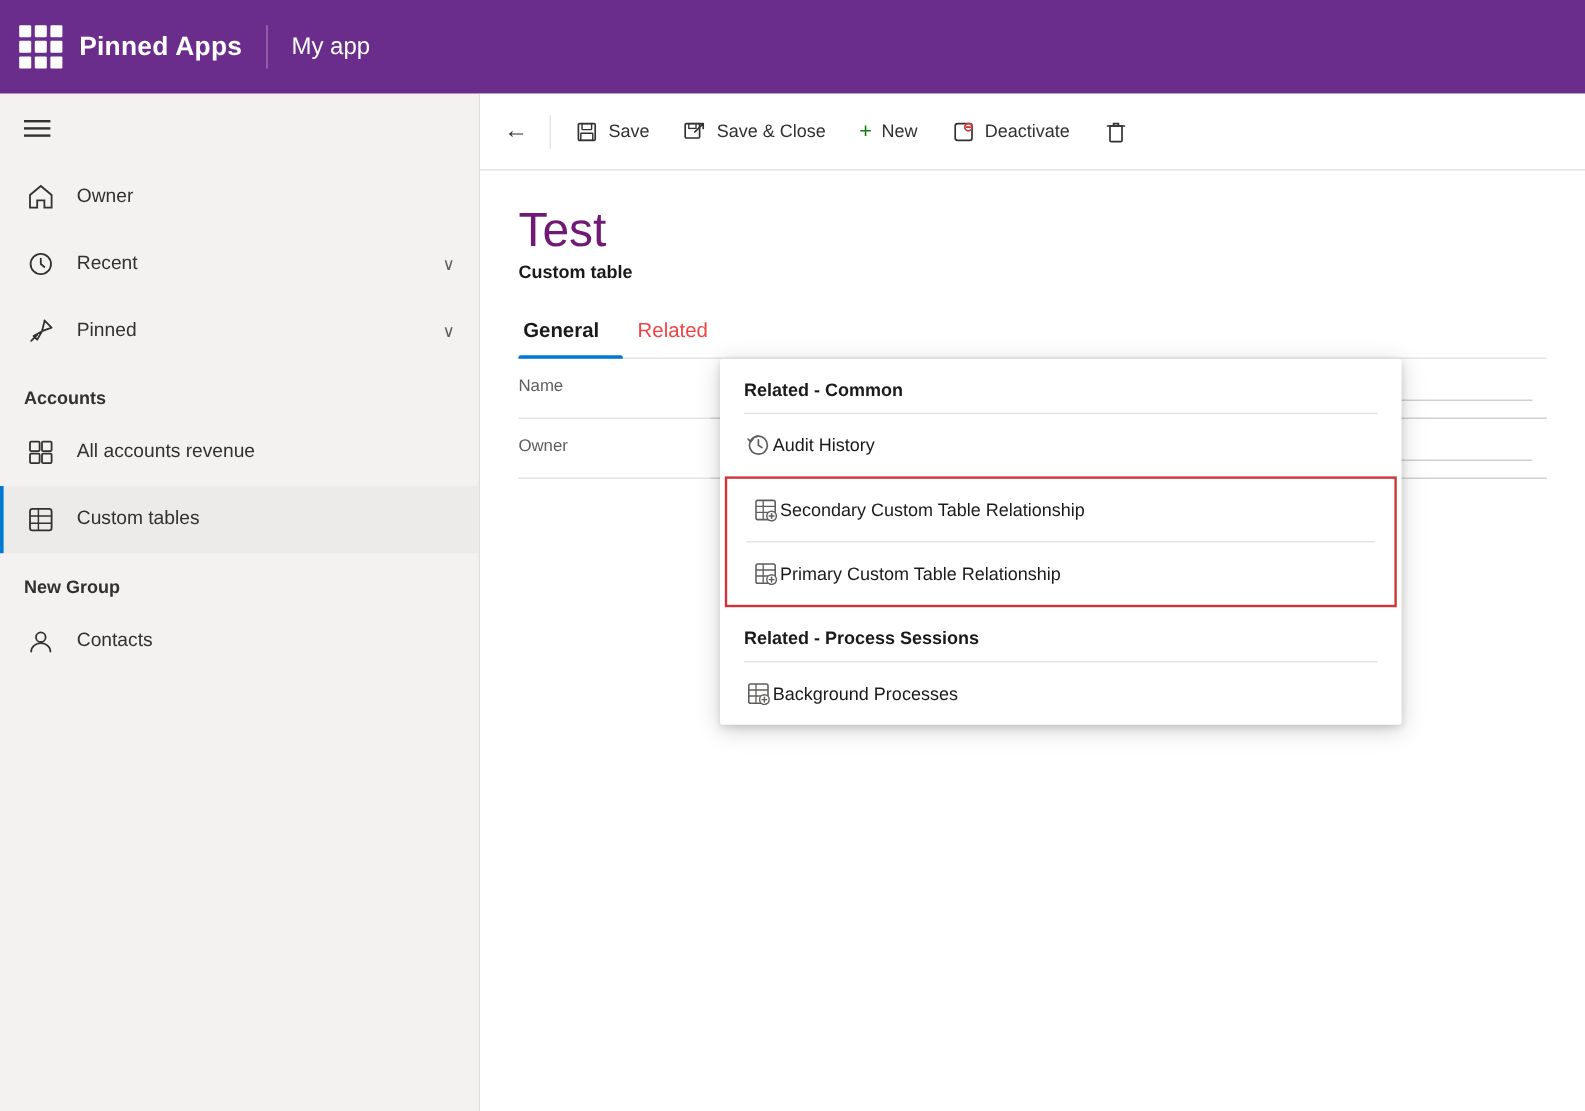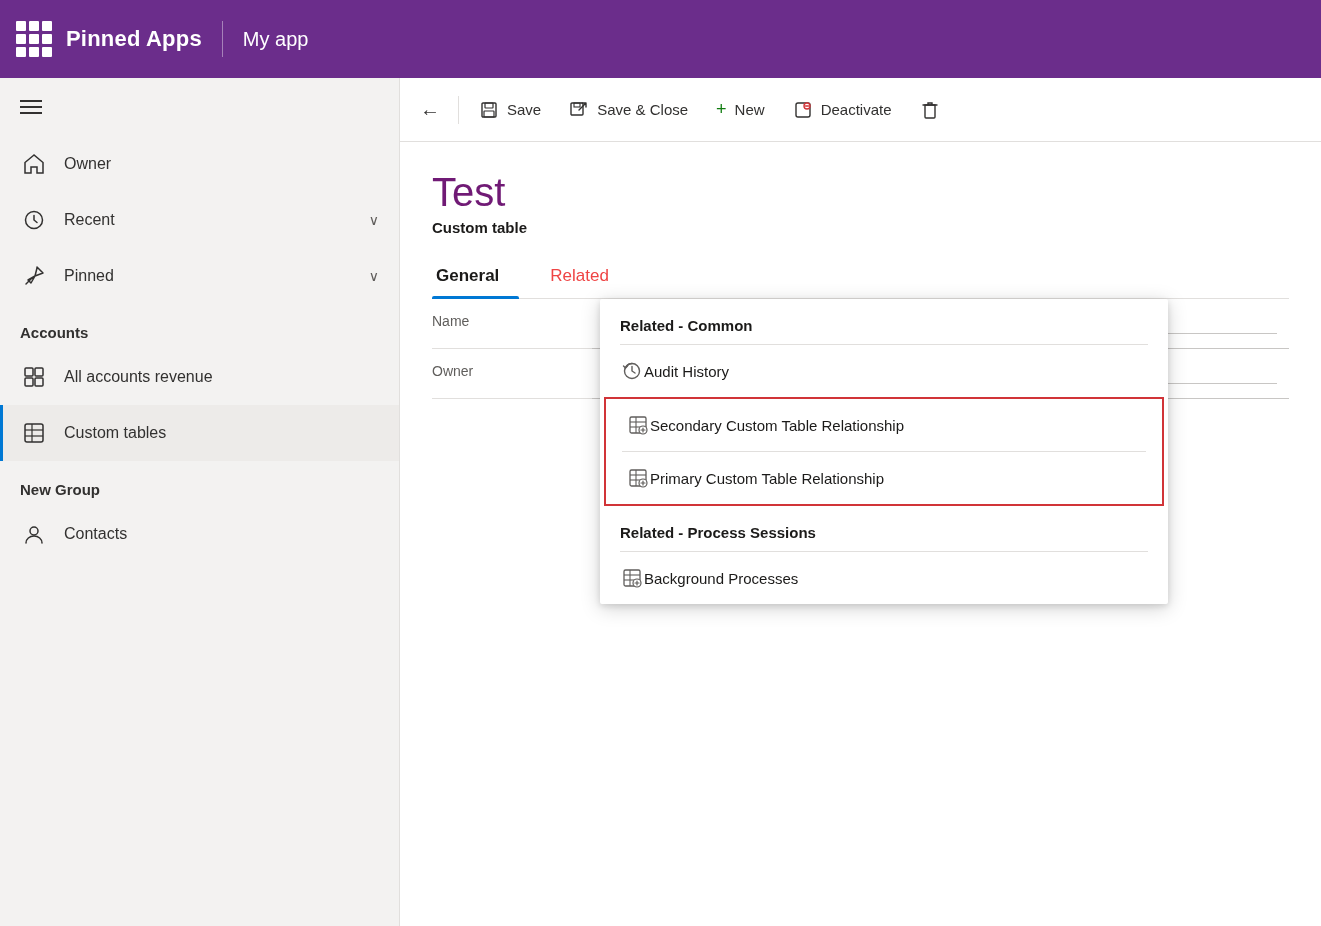--- a/index.html
+++ b/index.html
@@ -178,21 +178,20 @@
       color: #1b1a19;
       margin-top: 4px;
     }
 
     
     .tabs-row {
       display: flex;
       align-items: flex-end;
       margin-top: 20px;
       border-bottom: 1px solid #e1dfdd;
-      gap: 19px;
     }
     .tab-item {
       padding: 10px 20px 12px 4px;
       font-size: 17px;
       cursor: pointer;
       color: #ef4444;
       position: relative;
       margin-right: 8px;
     }
     .tab-item.active {

